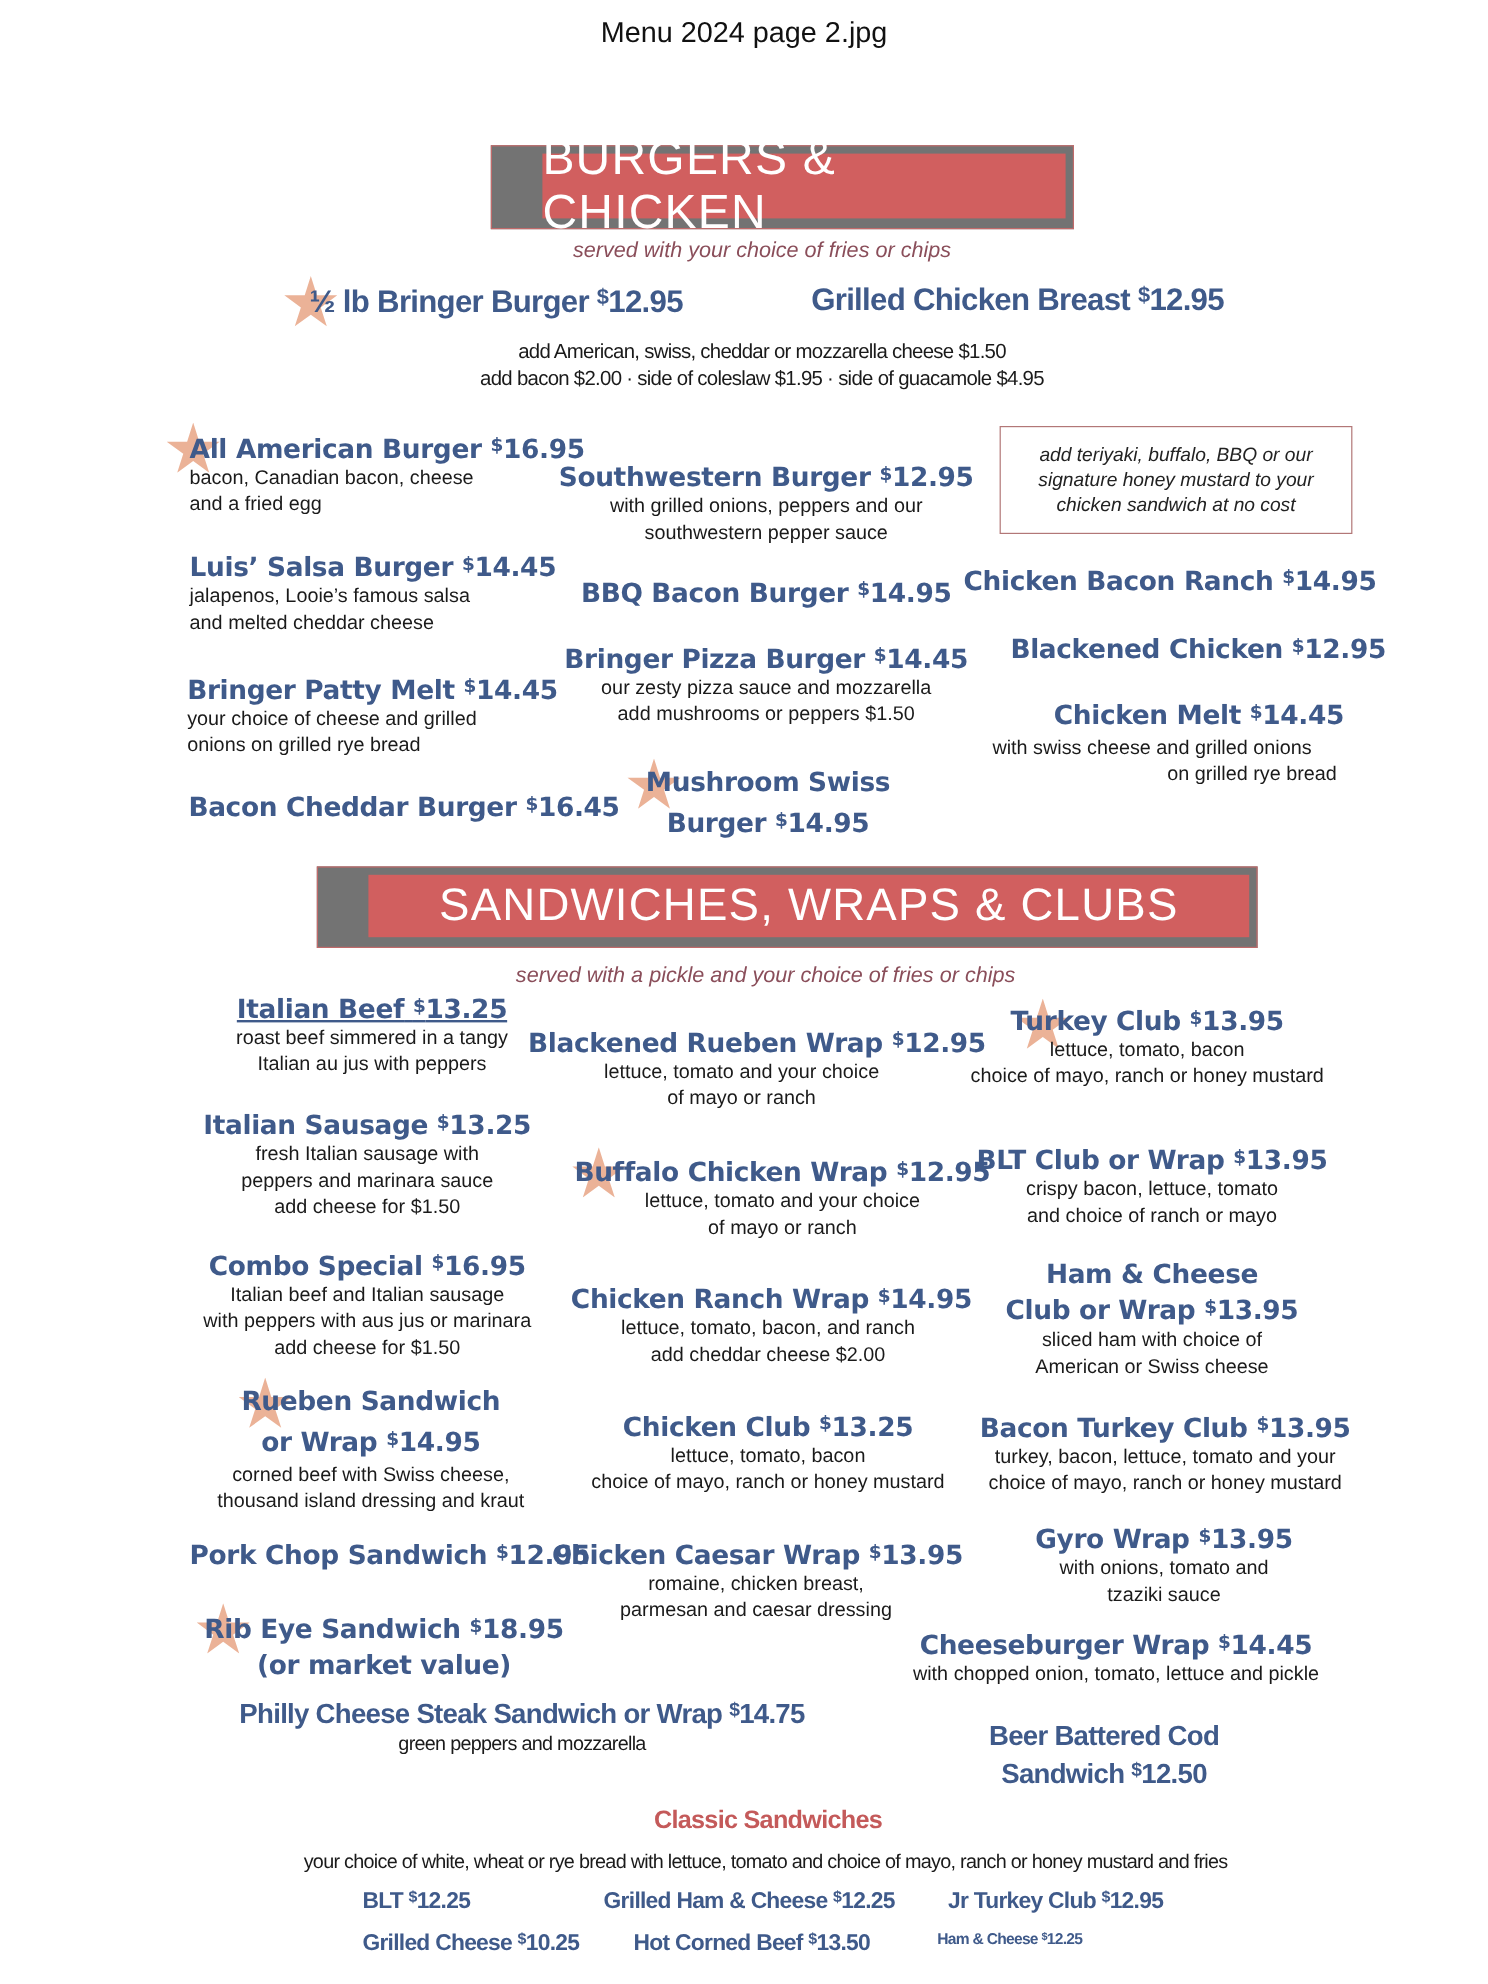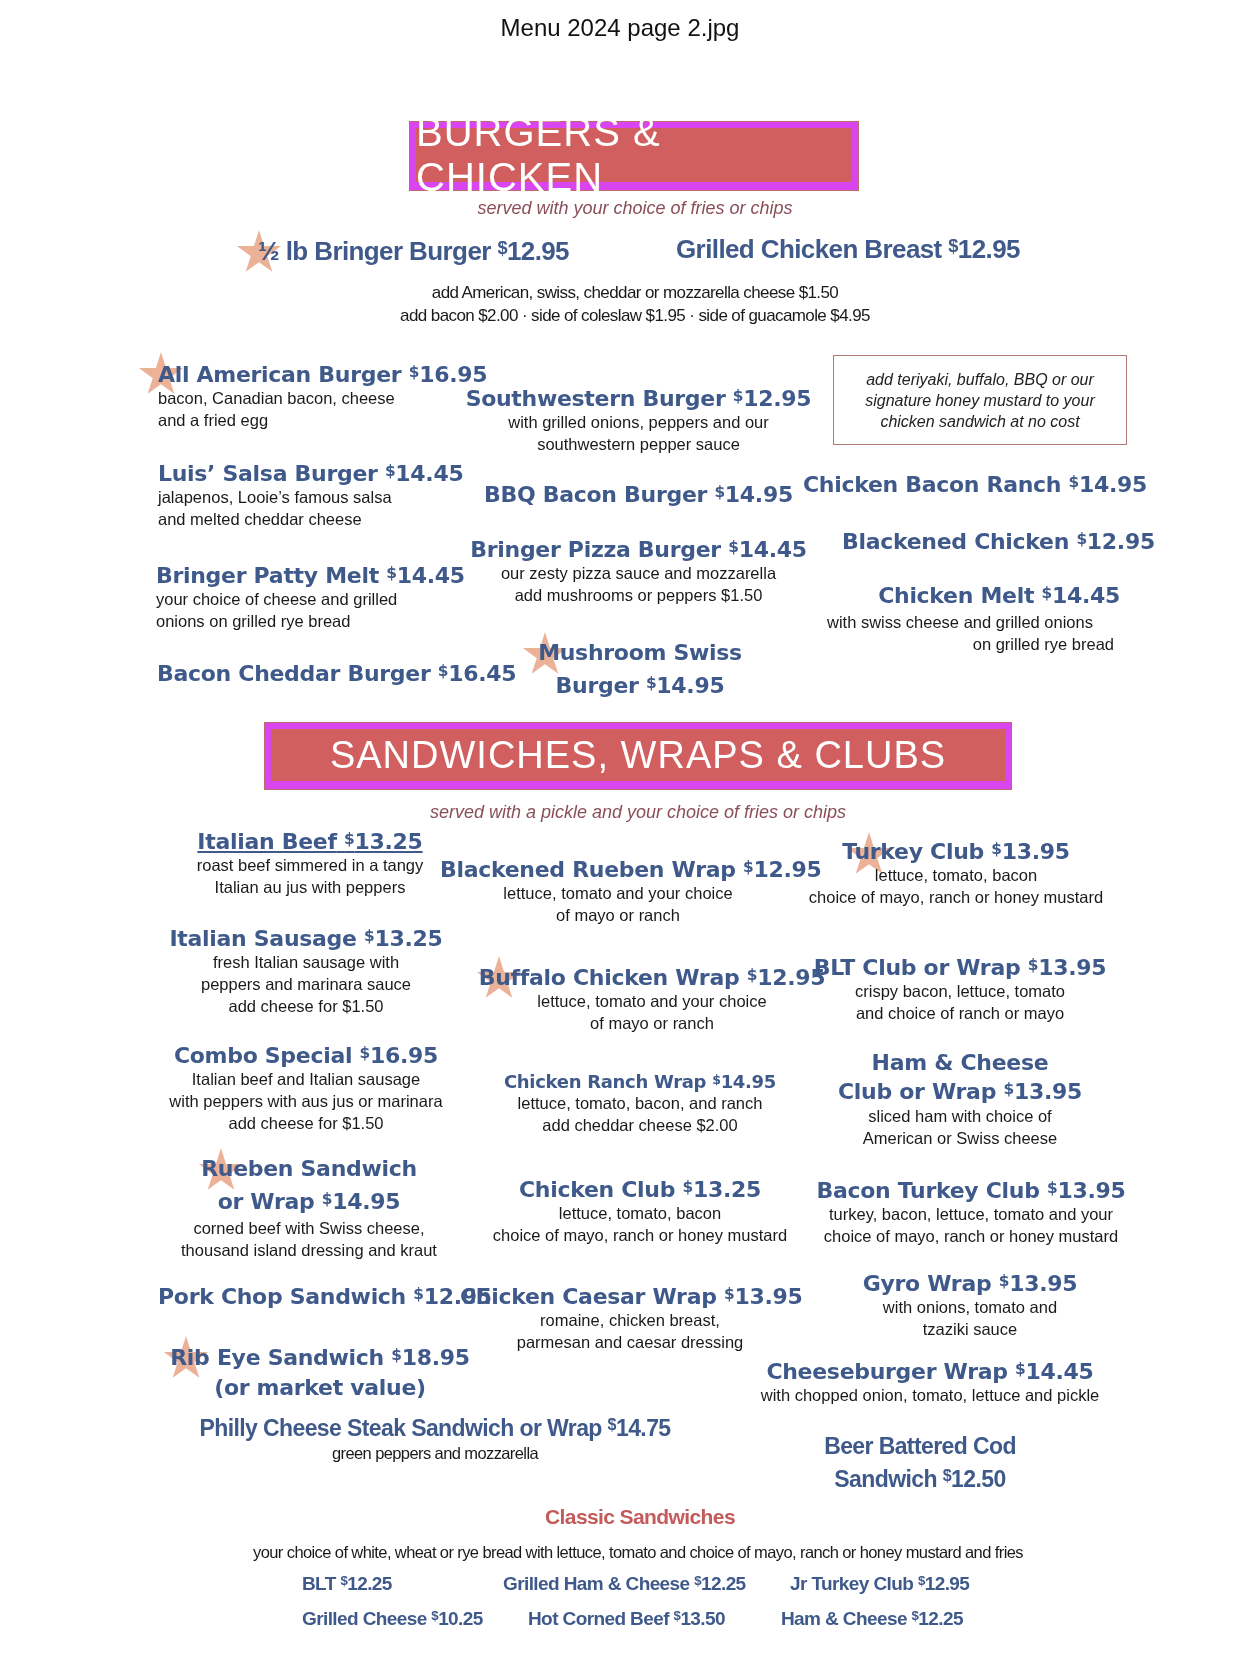--- a/index.html
+++ b/index.html
@@ -1,19 +1,19 @@
 <!DOCTYPE html>
 <html><head>
 <meta charset="utf-8">
 <style>
   html, body { margin:0; padding:0; background:#ffffff; }
   body { width:1240px; height:1653px; position:relative; overflow:hidden; font-family:"Liberation Sans", sans-serif; }
   .abs { position:absolute; }
   .file-title { top:14px; left:0; width:1240px; text-align:center; font-size:24px; color:#111; }
-  .banner-box { border:1.5px solid #c06a6a; background:#d946ef; }
+  .banner-box { border:1.5px solid #c06a6a; background:#737373;padding-left:36px; }
   .banner { background:#d15f5f; color:#fff; display:flex; align-items:center; justify-content:center; letter-spacing:1px; }
   .sub { color:#8a4e5a; font-style:italic; text-align:center; }
   .item { color:#3f5a8a; font-weight:bold; font-family:"DejaVu Sans", sans-serif; white-space:nowrap; letter-spacing:-0.3px; }
   .item .dollar { font-size:0.7em; vertical-align:0.35em; }
   .desc { color:#1a1a1a; font-size:16.5px; line-height:22px; white-space:nowrap; }
   .c { text-align:center; }
   .star { position:absolute; width:46px; height:46px; background:#e8a485; opacity:0.85;
           clip-path: polygon(50% 0%, 61% 35%, 98% 35%, 68% 57%, 79% 91%, 50% 70%, 21% 91%, 32% 57%, 2% 35%, 39% 35%); }
   .note-box { border:1.5px solid #b27777; color:#222; font-style:italic; font-size:16px; line-height:21px; text-align:center; display:flex; align-items:center; justify-content:center; }
   .narrow { font-family:"Liberation Sans", sans-serif; letter-spacing:-0.6px; }
@@ -142,21 +142,21 @@
   <div class="desc">lettuce, tomato and your choice</div>
   <div class="desc">of mayo or ranch</div>
 </div>
 <div class="star" style="left:476px;top:956px;"></div>
 <div class="abs c" style="left:476px;width:352px;top:965px;">
   <div class="item" style="font-size:22px;"><span>Buffalo Chicken Wrap</span> <span class="dollar">$</span><span>12.95</span></div>
   <div class="desc">lettuce, tomato and your choice</div>
   <div class="desc">of mayo or ranch</div>
 </div>
 <div class="abs c" style="left:470px;width:340px;top:1071px;">
-  <div class="item" style="font-size:18px;"><span>Chicken Ranch Wrap</span> <span class="dollar">$</span><span>14.95</span></div>
+  <div class="item" style="font-size:22px;text-align:right;"><span>Chicken Ranch Wrap</span> <span class="dollar">$</span><span>14.95</span></div>
   <div class="desc">lettuce, tomato, bacon, and ranch</div>
   <div class="desc">add cheddar cheese $2.00</div>
 </div>
 <div class="abs c" style="left:470px;width:340px;top:1177px;">
   <div class="item" style="font-size:22px;"><span>Chicken Club</span> <span class="dollar">$</span><span>13.25</span></div>
   <div class="desc">lettuce, tomato, bacon</div>
   <div class="desc">choice of mayo, ranch or honey mustard</div>
 </div>
 <div class="abs c" style="left:460px;width:340px;top:1284px;">
   <div class="item" style="font-size:22px;"><span>Chicken Caesar Wrap</span> <span class="dollar">$</span><span>13.95</span></div>
@@ -216,15 +216,15 @@
 </div>
 <div class="abs item narrow" style="left:790px;top:1573px;font-size:19px;">
   <span>Jr Turkey Club</span> <span class="dollar">$</span><span>12.95</span>
 </div>
 <div class="abs item narrow" style="left:302px;top:1608px;font-size:19px;">
   <span>Grilled Cheese</span> <span class="dollar">$</span><span>10.25</span>
 </div>
 <div class="abs item narrow" style="left:528px;top:1608px;font-size:19px;">
   <span>Hot Corned Beef</span> <span class="dollar">$</span><span>13.50</span>
 </div>
-<div class="abs item narrow" style="left:781px;top:1608px;font-size:19px;">
+<div class="abs item narrow" style="left:781px;top:1608px;font-size:13px;">
   <span>Ham &amp; Cheese</span> <span class="dollar">$</span><span>12.25</span>
 </div>
 
 </body></html>

